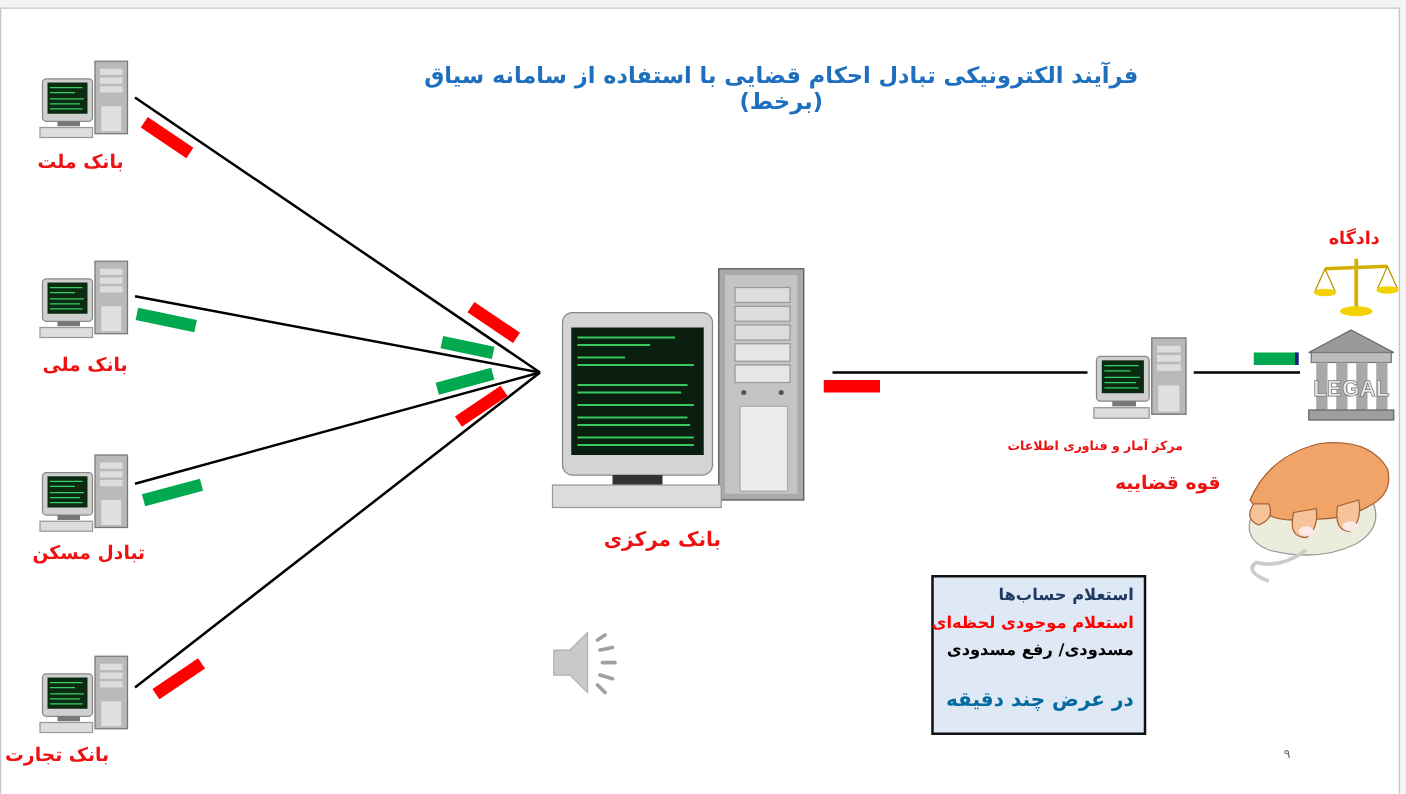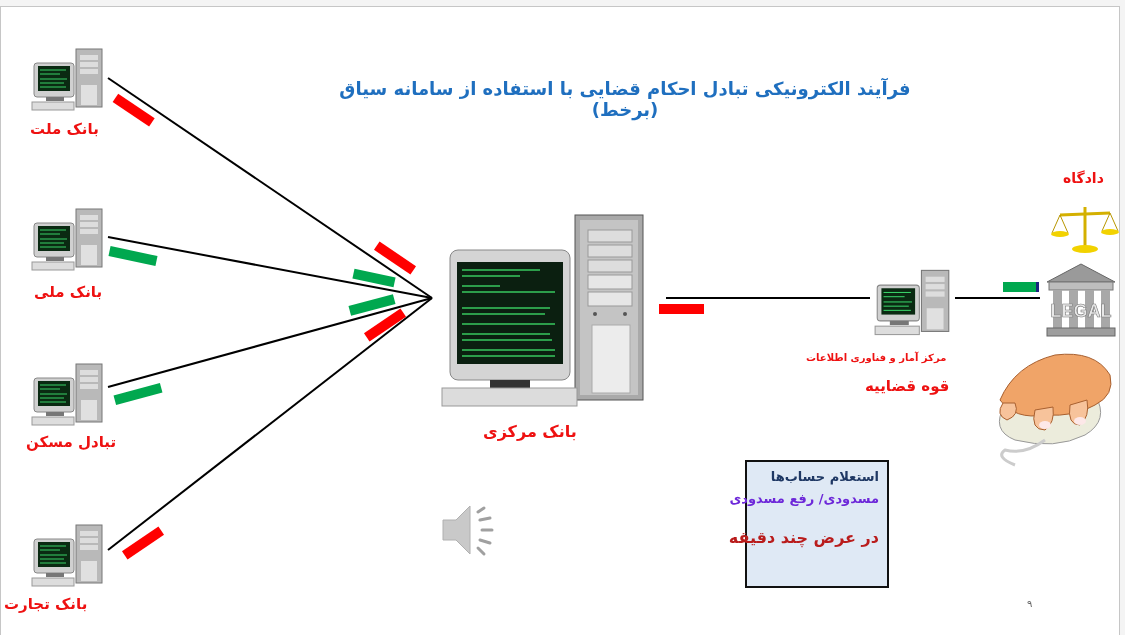--- a/index.html
+++ b/index.html
@@ -9,34 +9,34 @@
     font-family:"DejaVu Sans", sans-serif;
   }
   .slide {
     position:absolute; left:0; top:6px; width:1120px; height:629px;
     background:#ffffff;
     border-left:1px solid #c6c6c6; border-top:1px solid #c6c6c6; border-right:1px solid #c6c6c6;
     box-sizing:border-box;
   }
   .title {
     position:absolute; left:330px; top:50px; width:590px; text-align:center;
-    color:#1f6fbf; font-weight:bold; font-size:18px; direction:rtl;margin-top:28px;
+    color:#1f6fbf; font-weight:bold; font-size:18px; direction:rtl;
   }
   .label-red {
     position:absolute; color:#ee1111; font-weight:bold; font-size:15px; direction:rtl; white-space:nowrap;
   }
   .pc { position:absolute; }
   .svg-layer { position:absolute; left:0; top:0; width:1125px; height:635px; }
   .info-box {
-    position:absolute; left:745px; top:460px; width:144px; height:128px;
+    position:absolute; left:745px; top:460px; width:172px; height:128px;
     background:#dfe9f5; border:2px solid #111; box-sizing:border-box;
     direction:rtl; padding:4px 8px; font-weight:bold;
   }
   .info-line { font-size:13px; line-height:22px; white-space:nowrap; }
-  .info-big { font-size:16px; margin-top:18px; color:#b91c1c; white-space:nowrap; }
+  .info-big { font-size:16px; margin-top:18px; color:#0369a1; white-space:nowrap; }
   .page-num { position:absolute; left:1027px; top:598px; font-size:10px; color:#666; }
   .speaker { position:absolute; left:440px; top:500px; }
 </style>
 </head>
 <body>
 
 <div class="slide"></div>
 
 <div class="title">فرآیند الکترونیکی تبادل احکام قضایی با استفاده از سامانه سیاق (برخط)</div>
 
@@ -186,23 +186,23 @@
       <line x1="10" y1="23" x2="36" y2="23"></line>
       <line x1="10" y1="27" x2="30" y2="27"></line>
       <line x1="10" y1="32" x2="37" y2="32"></line>
       <line x1="10" y1="36" x2="34" y2="36"></line>
       <line x1="10" y1="40" x2="36" y2="40"></line>
     </g>
   <rect x="16" y="50" width="18" height="4" fill="#777"></rect>
   <rect x="2" y="55" width="42" height="8" fill="#ddd" stroke="#999"></rect>
 </svg>
 <div class="label-red" style="left:806px;top:352px;font-size:10px">مرکز آمار و فناوری اطلاعات</div>
-<div class="label-red" style="left:865px;top:377px;font-size:15px">قوه قضاییه</div>
-
-<div class="label-red" style="left:1063px;top:170px;font-size:14px">دادگاه</div>
+<div class="label-red" style="left:892px;top:377px;font-size:15px">قوه قضاییه</div>
+
+<div class="label-red" style="left:1063px;top:183px;font-size:14px">دادگاه</div>
 <svg class="pc" style="left:1050px;top:205px" width="70" height="50" viewBox="0 0 70 50">
   <line x1="35" y1="2" x2="35" y2="42" stroke="#d4b000" stroke-width="3"></line>
   <line x1="10" y1="10" x2="60" y2="8" stroke="#d4b000" stroke-width="3"></line>
   <line x1="10" y1="10" x2="2" y2="28" stroke="#b89600"></line>
     <line x1="10" y1="10" x2="18" y2="28" stroke="#b89600"></line>
   <line x1="60" y1="8" x2="52" y2="26" stroke="#b89600"></line>
     <line x1="60" y1="8" x2="68" y2="26" stroke="#b89600"></line>
   <ellipse cx="10" cy="29" rx="9" ry="3" fill="#f2d200"></ellipse>
   <ellipse cx="60" cy="27" rx="9" ry="3" fill="#f2d200"></ellipse>
   <ellipse cx="35" cy="44" rx="13" ry="4" fill="#f2d200"></ellipse>
@@ -235,17 +235,18 @@
     <line x1="38" y1="12" x2="44" y2="8"></line>
     <line x1="40" y1="20" x2="50" y2="18"></line>
     <line x1="42" y1="30" x2="52" y2="30"></line>
     <line x1="40" y1="40" x2="50" y2="43"></line>
     <line x1="38" y1="48" x2="44" y2="54"></line>
   </g>
 </svg>
 
 <div class="info-box">
   <div class="info-line" style="color:#1f3864">استعلام حساب‌ها</div>
-  <div class="info-line" style="color:#6d28d9">مسدودی/ رفع مسدودی</div>
+  <div class="info-line" style="color:#ff0000">استعلام موجودی لحظه‌ای</div>
+  <div class="info-line" style="color:#000000">مسدودی/ رفع مسدودی</div>
   <div class="info-big">در عرض چند دقیقه</div>
 </div>
 
 <div class="page-num">۹</div>
 
 </body></html>

